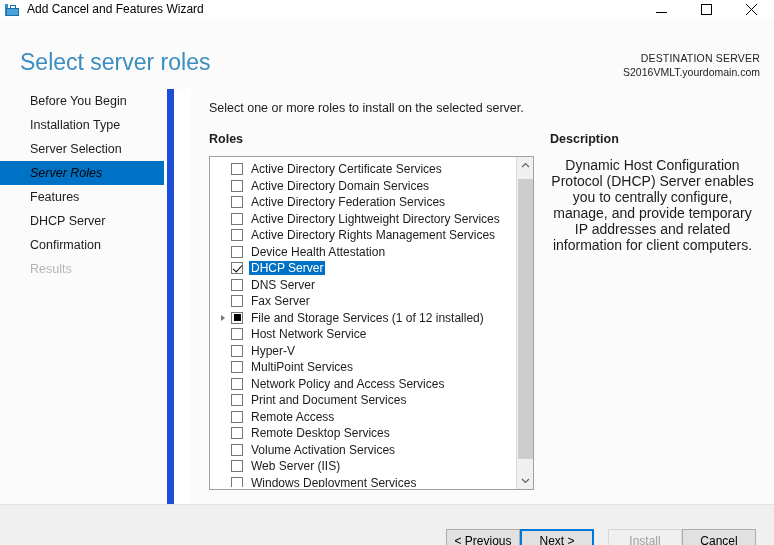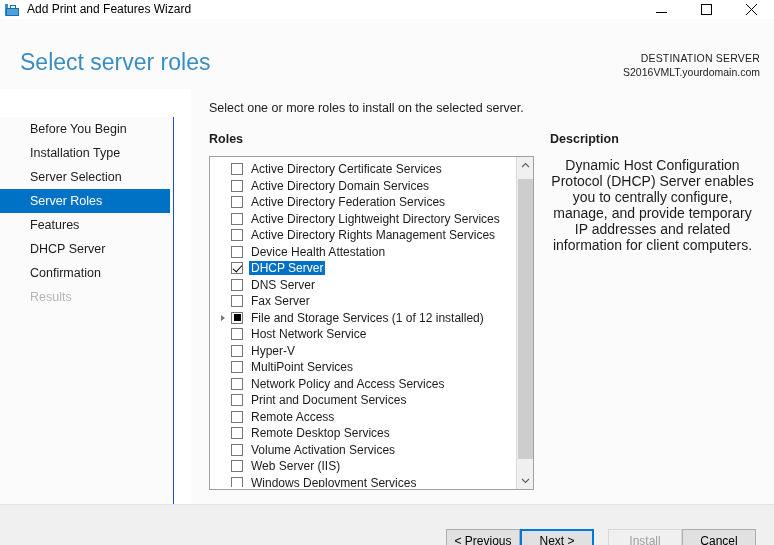--- a/index.html
+++ b/index.html
@@ -124,37 +124,37 @@
   #dest-label { letter-spacing: 0.2px; margin-top: 8px; }
   #dest-server { }
 
   
   #leftnav {
     position: absolute;
     left: 0; top: 89px;
     width: 174px;
     height: 415px;
     background: #fbfbfb;
-    border-right: 1px solid #1d4ed8;
-    box-sizing: border-box;
-    margin-top: 28px;
+    border-right: 7px solid #1d4ed8;
+    box-sizing: border-box;
   }
   .nav-item {
     height: 24px;
     line-height: 24px;
     padding-left: 30px;
     font-size: 12.5px;
     color: #1c1c1c;
     white-space: nowrap;
     box-sizing: border-box;
   }
   .nav-item.selected {
     background: #0072c6;
-    color: #ffffff;
+    color: #000000;
     margin-right: 3px;
+    font-style: italic;
   }
   .nav-item.disabled {
     color: #b5b5b5;
   }
 
   
   #content {
     position: absolute;
     left: 191px; top: 89px;
     width: 583px;
@@ -342,21 +342,21 @@
 </head>
 <body>
 
 <div id="titlebar">
   <div id="titlebar-left">
     <span class="app-icon">
       <span class="tb-left"></span>
       <span class="tb-handle"></span>
       <span class="tb-body"></span>
     </span>
-    <span id="titlebar-text">Add Print and Features Wizard</span>
+    <span id="titlebar-text">Add Cancel and Features Wizard</span>
   </div>
   <div class="wincontrols">
     <div class="wc-btn">
       <span class="wc-min"></span>
     </div>
     <div class="wc-btn">
       <span class="wc-max"></span>
     </div>
     <div class="wc-btn wc-close">
       <svg width="13" height="13" viewBox="0 0 13 13">

